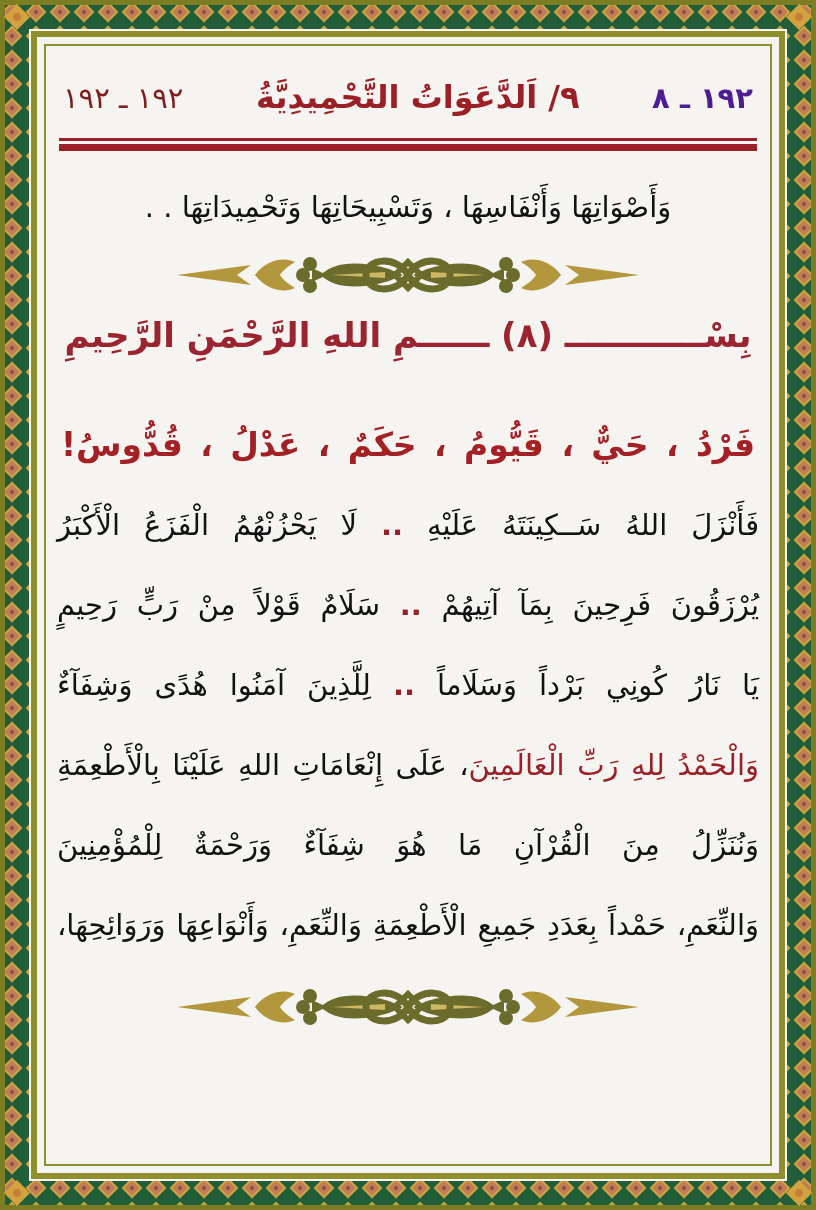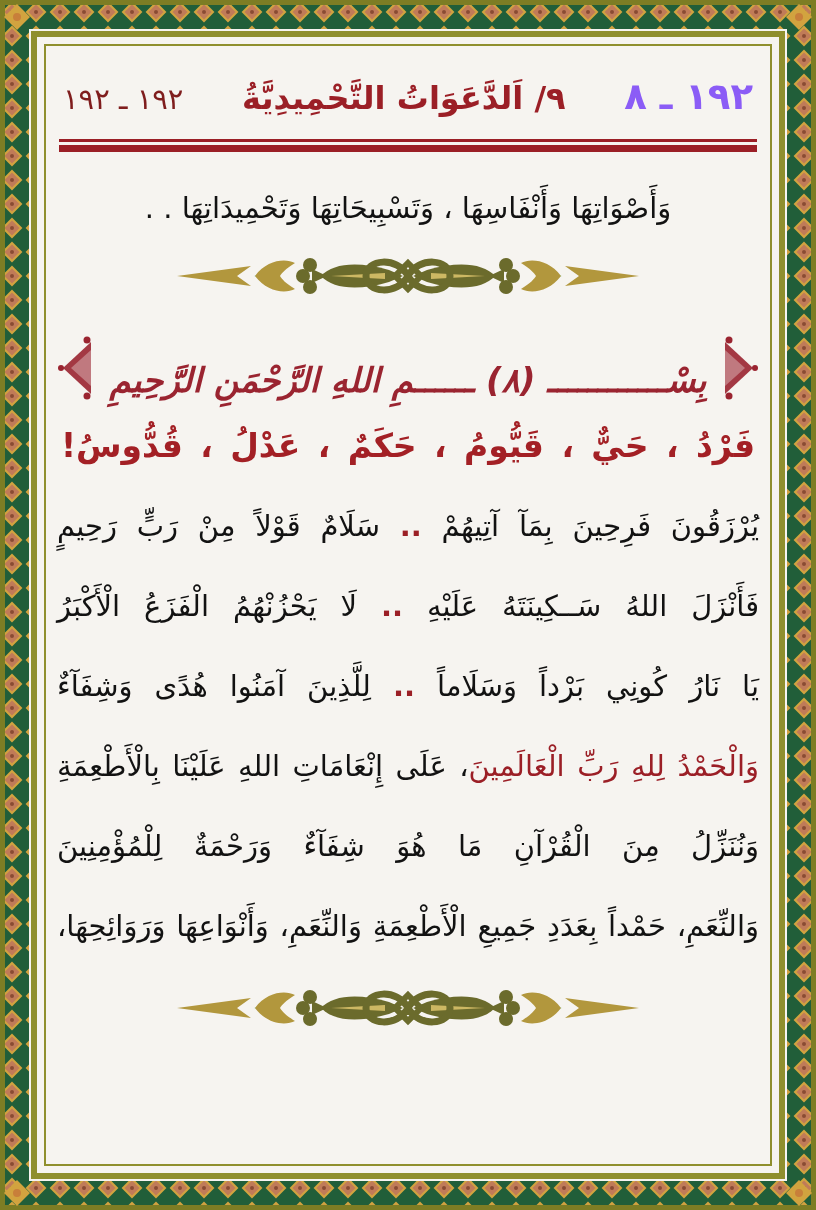--- a/index.html
+++ b/index.html
@@ -26,21 +26,21 @@
   
   .header{
     display:flex;
     justify-content:space-between;
     align-items:baseline;
     padding:0 6px;
     line-height:60px;
     margin-top:6px;
   }
   .page-ref{
-    color:#8b5cf6;font-weight:bold;font-size:37px;letter-spacing:1px;text-align:center;
+    color:#4c1d95;font-weight:bold;font-size:29px;letter-spacing:1px;text-align:center;
   }
   .page-title{
     color:#9b1f26;font-weight:bold;font-size:32px;
   }
   .ghost-ref{
     color:#7f1d1d;font-weight:normal;font-size:29px;letter-spacing:1px;
   }
   
   .rule{margin:10px 2px 0 2px;}
   .rule .thin{height:3px;background:#9b1f26;}
@@ -66,22 +66,22 @@
     line-height:60px;margin-top:16px;
     white-space:normal;text-align:justify;text-align-last:justify;
     padding:0 4px;
   }
   .body-block{margin-top:10px;}
   
   .divider{text-align:center;margin:6px 0 0 0;line-height:0;}
   .divider.bottom{margin-top:16px;}
   
   .bismillah{
-    display:flex;align-items:flex-end;justify-content:center;
-    margin-top:14px;height:84px;font-style:italic;
+    display:flex;align-items:flex-start;justify-content:center;
+    margin-top:14px;height:84px;
   }
   .bismillah-text{
     color:#9a2430;font-weight:bold;font-size:34px;
     padding:0 14px;white-space:nowrap;
   }
 </style>
 </head>
 <body>
 
 <div class="page">
@@ -171,32 +171,32 @@
       <svg width="38" height="64" viewBox="0 0 38 64">
         <use href="#bracket-def"></use>
       </svg>
     </div>
 
     <div class="names">فَرْدُ ، حَيٌّ ، قَيُّومُ ، حَكَمٌ ، عَدْلُ ، قُدُّوسُ!</div>
 
     <div class="body-block">
 
       <div class="line just">
+        <span>فَأَنْزَلَ اللهُ سَــكِينَتَهُ عَلَيْهِ</span>
+        <span class="red-sep">..</span>
+        <span>لَا يَحْزُنْهُمُ الْفَزَعُ الْأَكْبَرُ</span>
+      </div>
+
+      <div class="line just">
         <span>يُرْزَقُونَ فَرِحِينَ بِمَآ آتِيهُمْ</span>
         <span class="red-sep">..</span>
         <span>سَلَامٌ قَوْلاً مِنْ رَبٍّ رَحِيمٍ</span>
       </div>
 
       <div class="line just">
-        <span>فَأَنْزَلَ اللهُ سَــكِينَتَهُ عَلَيْهِ</span>
-        <span class="red-sep">..</span>
-        <span>لَا يَحْزُنْهُمُ الْفَزَعُ الْأَكْبَرُ</span>
-      </div>
-
-      <div class="line just">
         <span>يَا نَارُ كُونِي بَرْداً وَسَلَاماً</span>
         <span class="red-sep">..</span>
         <span>لِلَّذِينَ آمَنُوا هُدًى وَشِفَآءٌ</span>
       </div>
 
       <div class="line just">
         <span class="red-seg">وَالْحَمْدُ لِلهِ رَبِّ الْعَالَمِينَ</span><span>، عَلَى إِنْعَامَاتِ اللهِ عَلَيْنَا بِالْأَطْعِمَةِ</span>
       </div>
 
       <div class="line just">وَنُنَزِّلُ مِنَ الْقُرْآنِ مَا هُوَ شِفَآءٌ وَرَحْمَةٌ لِلْمُؤْمِنِينَ</div>

